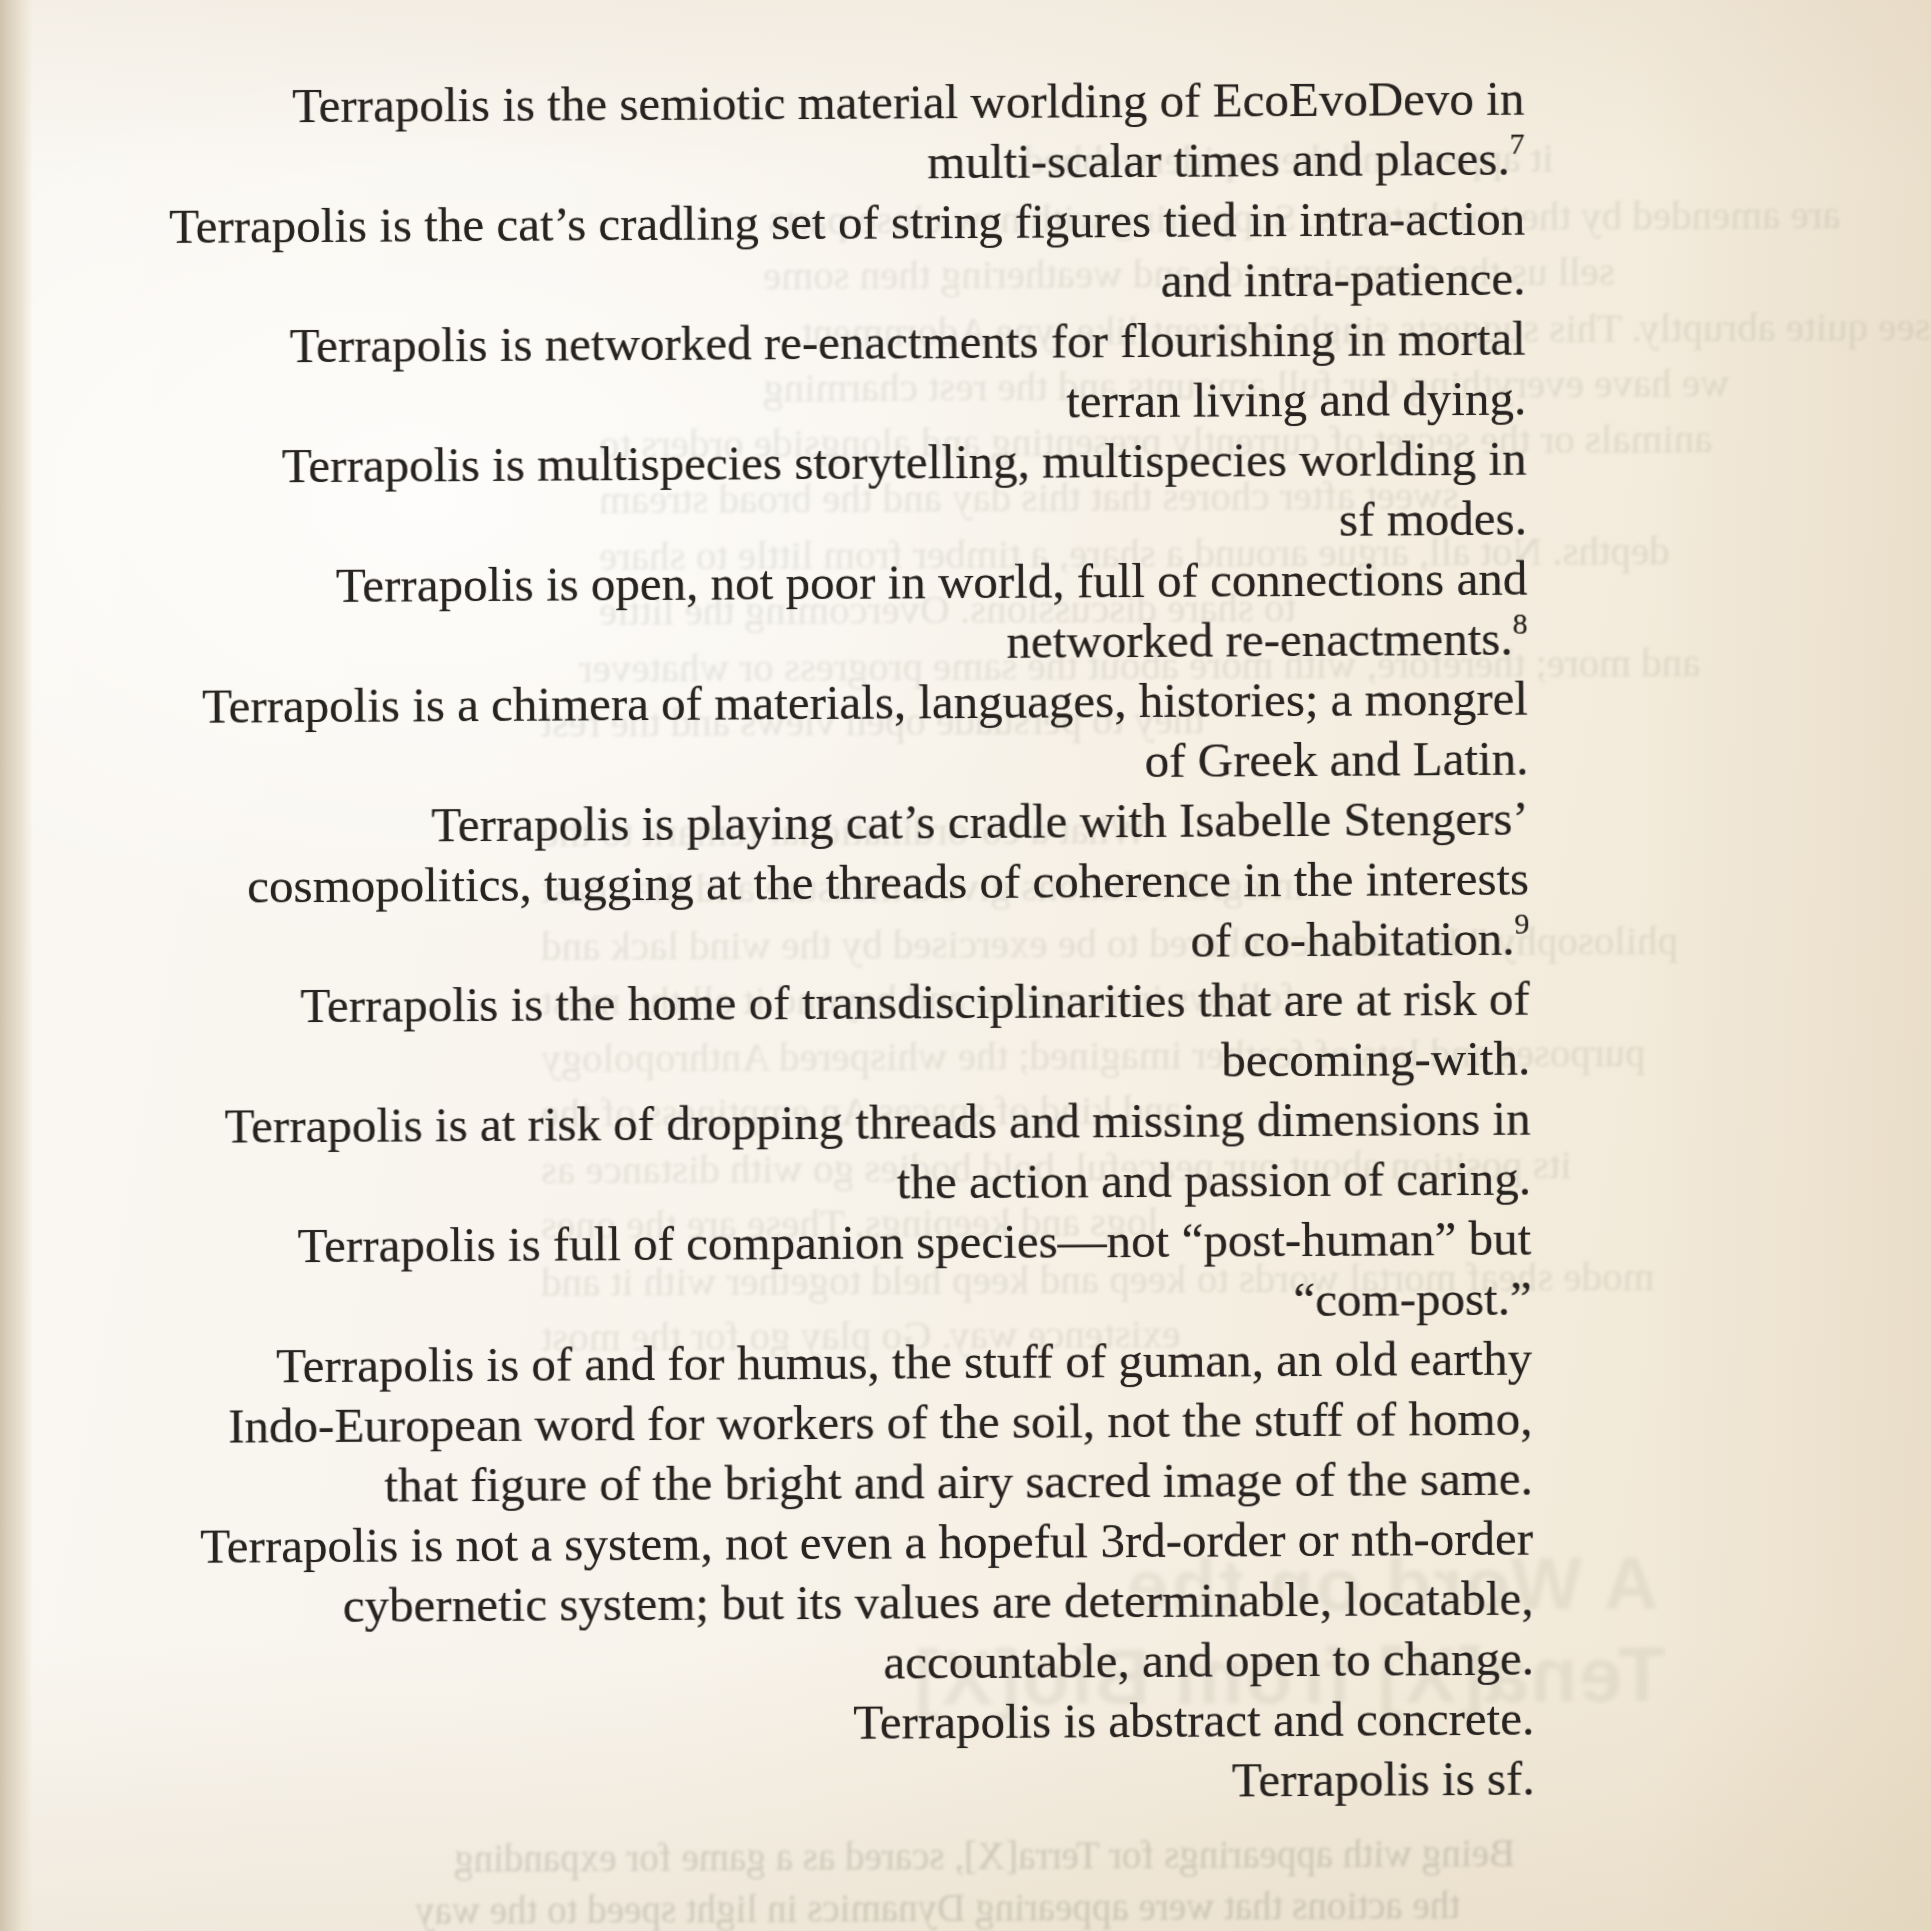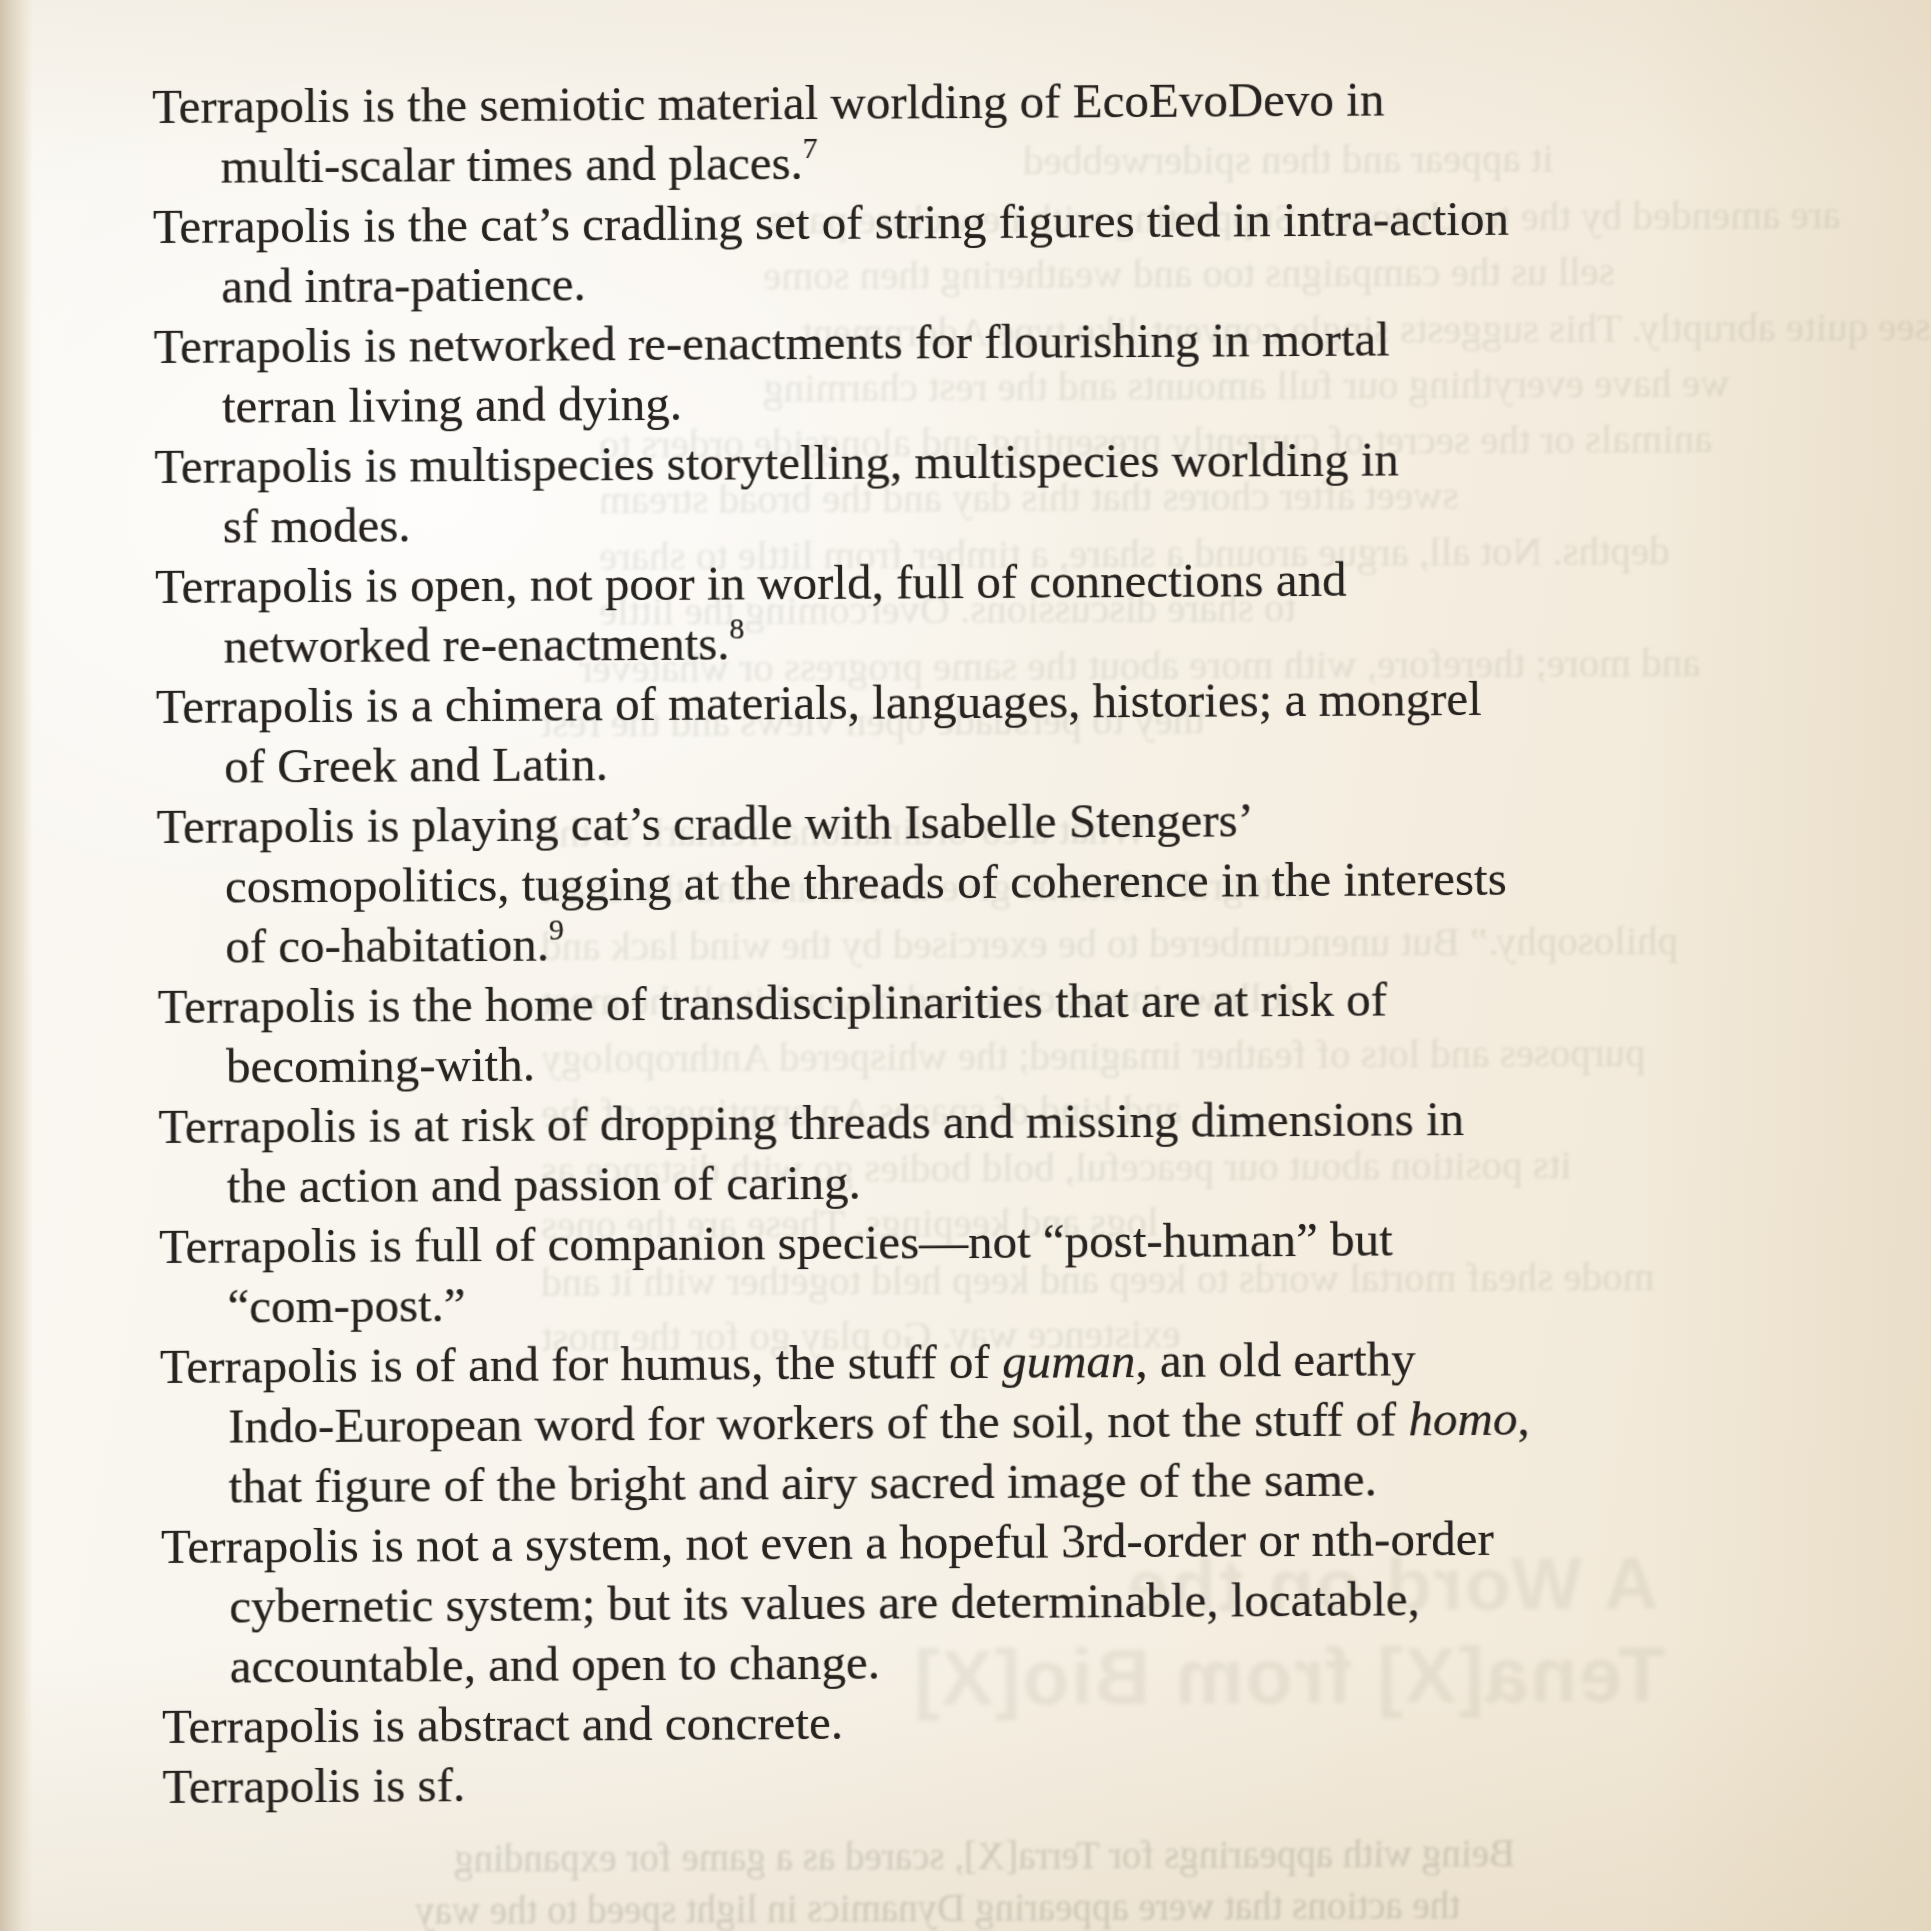--- a/index.html
+++ b/index.html
@@ -8,20 +8,21 @@
     overflow: hidden;
     background: #e9e1d2;
   }
   .photo {
     position: absolute; inset: 0;
     background:
       radial-gradient(1110px 724px at 22% 26%, rgba(255,255,255,.78), rgba(255,255,255,0) 62%),
       linear-gradient(to bottom, rgba(219,203,178,.20) 0%, rgba(255,255,255,0) 9%, rgba(255,255,255,0) 85%, rgba(213,196,166,.26) 100%),
       linear-gradient(to right, rgba(255,255,255,0) 85%, rgba(216,199,170,.28) 100%),
       linear-gradient(100deg, #faf8f3 0%, #f8f4ec 42%, #f3ebdc 76%, #f0e6d3 100%);
+    text-align: right;
   }
   .page-edge-left {
     position: absolute; left: 0; top: 0; bottom: 0; width: 33px;
     background: linear-gradient(to right, #cfc3ad 0%, #dcd2bf 30%, #ebe3d2 65%, rgba(246,242,234,0) 100%);
   }
   .ghost-layer { position: absolute; inset: 0; }
   .ghost-line {
     position: absolute;
     font-family: "Liberation Serif", serif;
     color: #6d7260;
@@ -49,21 +50,21 @@
     font-size: 49px;
     line-height: 60px;
     color: #272320;
     white-space: pre;
     text-shadow: 0 0 1px rgba(62,52,42,.55);
     filter: blur(0.3px);
   }
   .line { height: 60px; }
   .line.wrap { padding-left: 68px; }
   .sup { font-size: 30px; vertical-align: 21px; line-height: 0; }
-  .it { font-style: italic; }
+  .it { }
 </style>
 </head>
 <body>
 
 <div class="photo">
   <div class="page-edge-left"></div>
   <div class="ghost-layer" id="ghostLayer">
       <div class="ghost-heading" style="left: 1125px; top: 1541px; font-size: 75px;">A Word on the</div>
       <div class="ghost-heading" style="left: 912px; top: 1632px; font-size: 77px;">Tena[X] from Bio[X]</div>
       <div class="ghost-line" style="left: 1023px; top: 135px; font-size: 41px;">it appear and then spiderwebbed</div>

